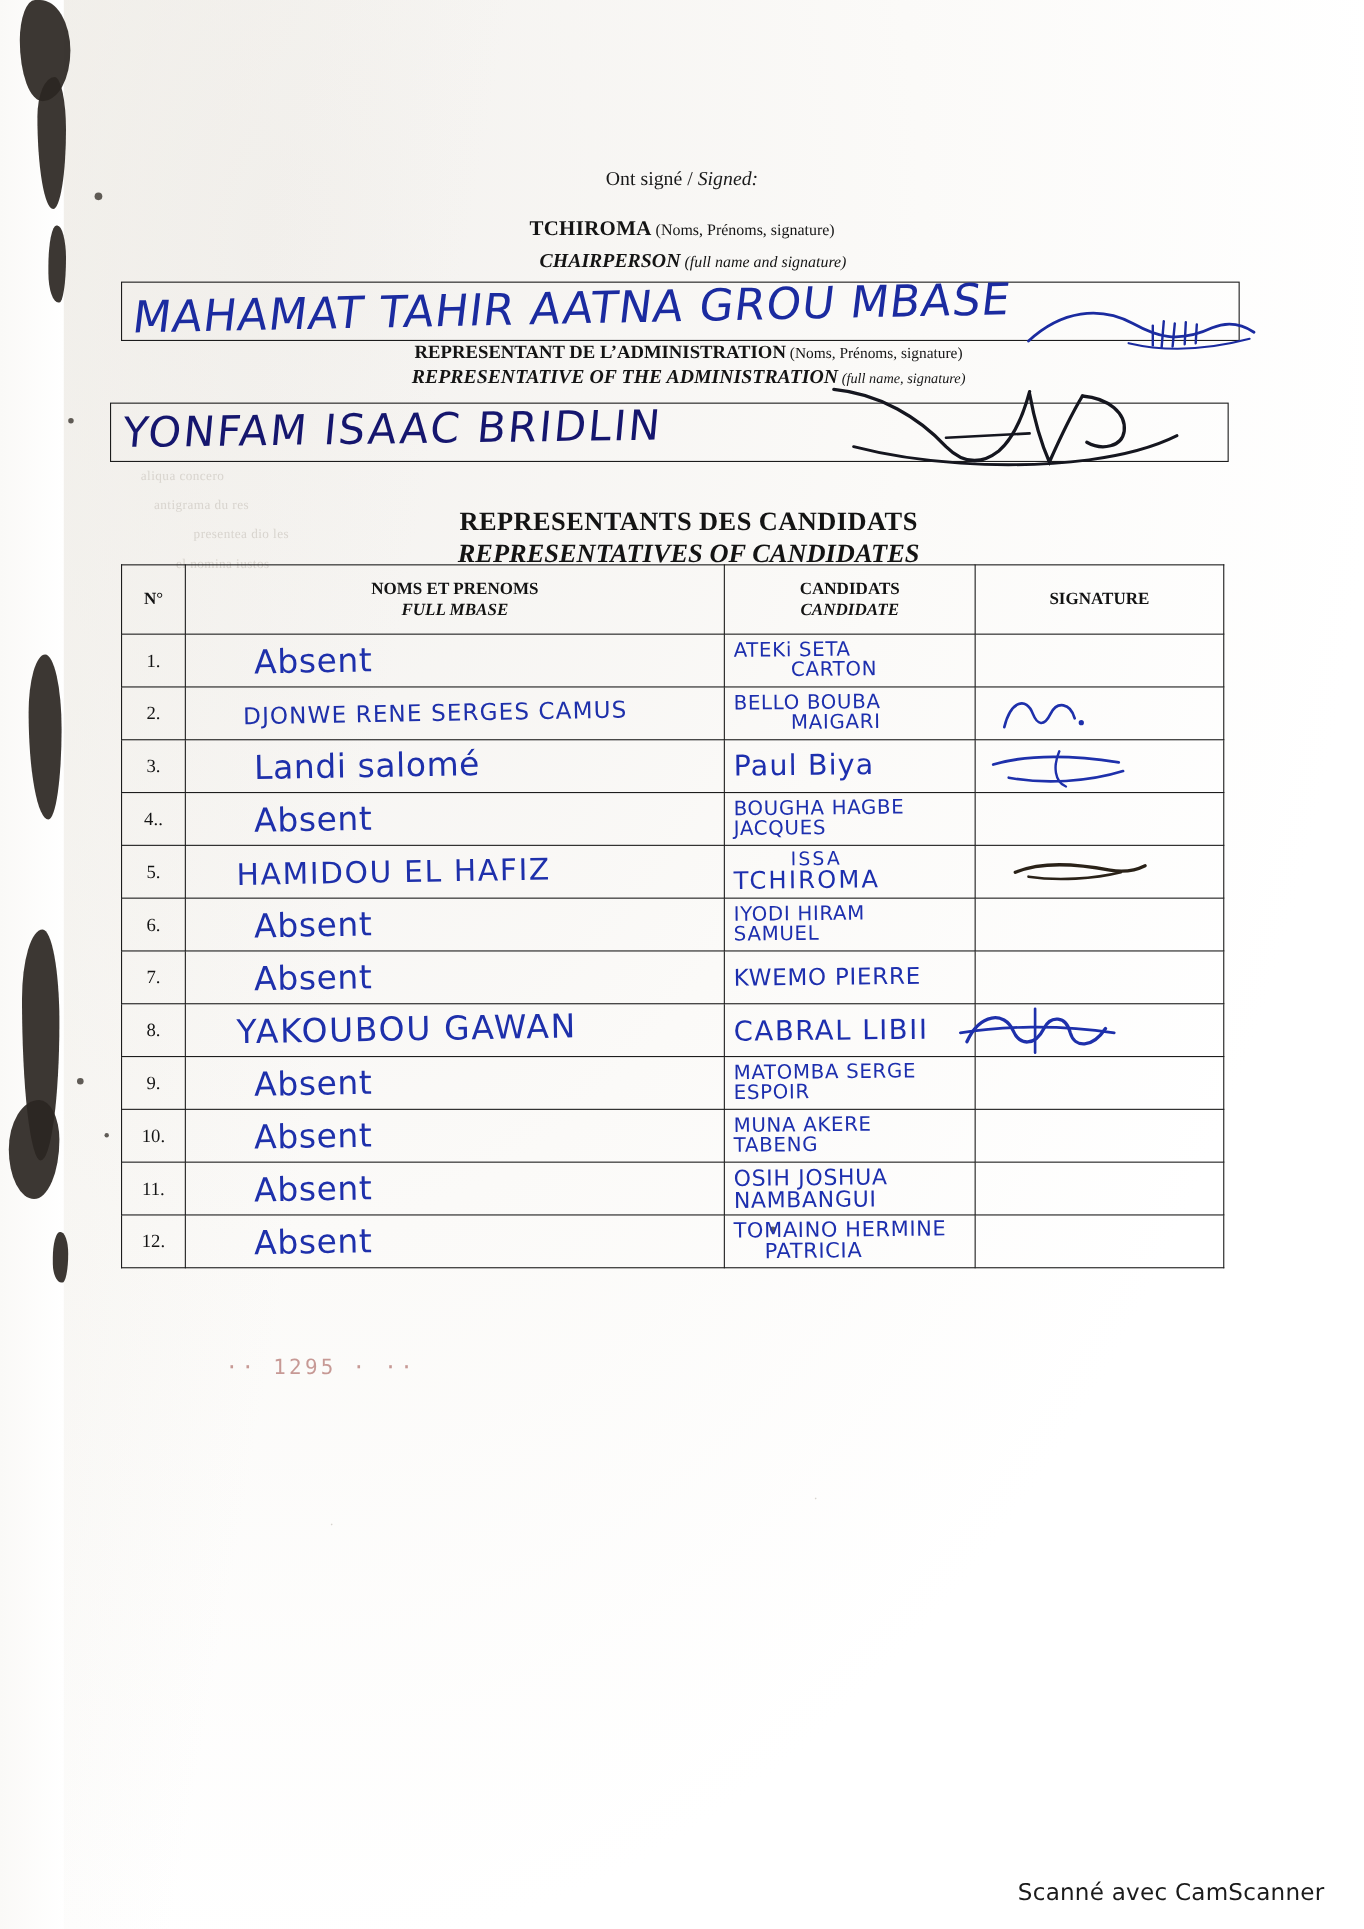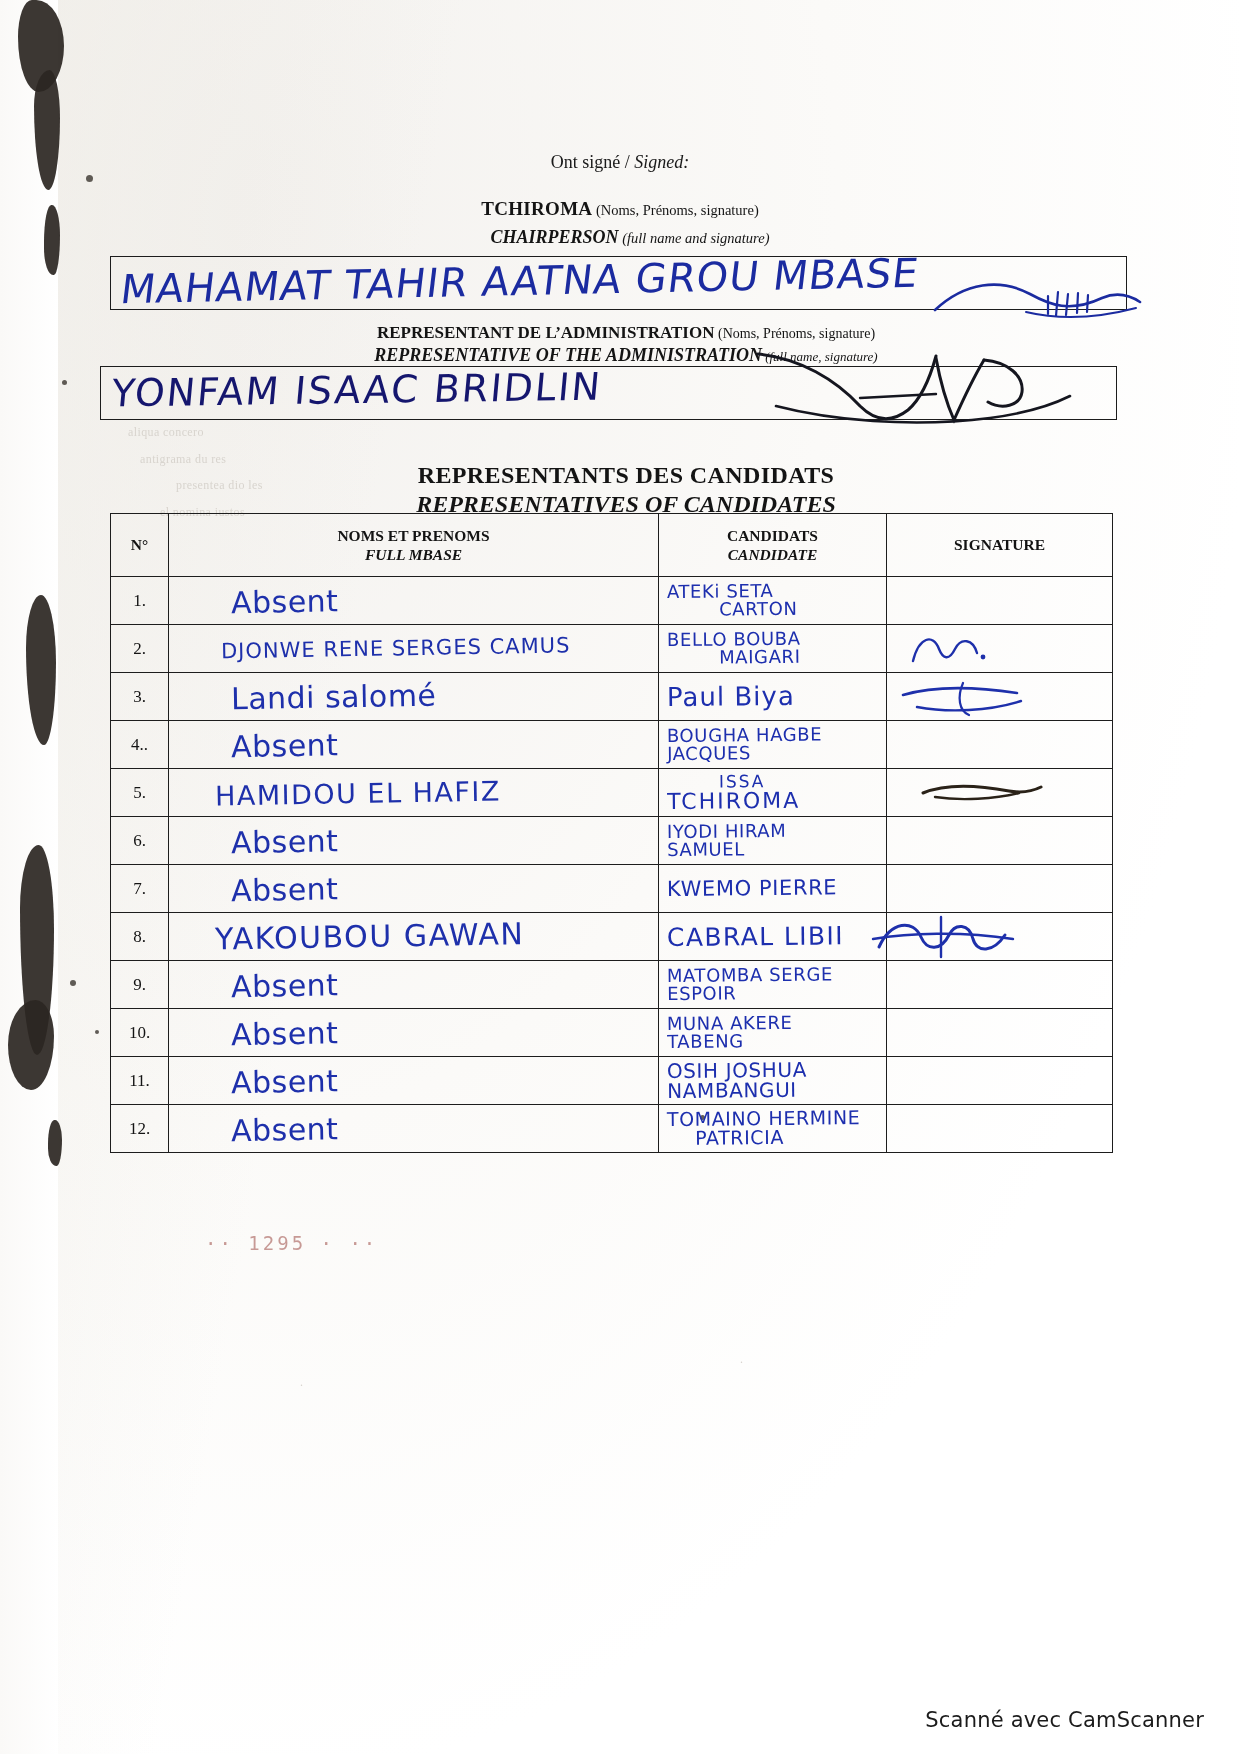--- a/index.html
+++ b/index.html
@@ -84,21 +84,21 @@
     color: #141414;
   }
   .hd-pres .big { font-weight: bold; font-size: 19px; letter-spacing: .3px; }
   .hd-pres .small { font-size: 14.5px; }
   .hd-pres .line2 { margin-top: 7px; padding-left: 20px; }
   .hd-pres .chair { font-weight: bold; font-style: italic; font-size: 18px; }
   .hd-pres .chair-sub { font-style: italic; font-size: 14.5px; }
 
   .hd-rep {
     position: absolute;
-    left: 0; right: 0; top: 323px;
+    left: 0; right: 0; top: 310px;
     font-size: 17px;
     color: #141414;
     padding-left: 12px;
   }
   .hd-rep .big { font-weight: bold; font-size: 17px; }
   .hd-rep .small { font-size: 14px; }
   .hd-rep .line2 { margin-top: 2px; }
   .hd-rep .b2 { font-weight: bold; font-style: italic; font-size: 18px; }
   .hd-rep .b2s { font-style: italic; font-size: 13px; }
 

